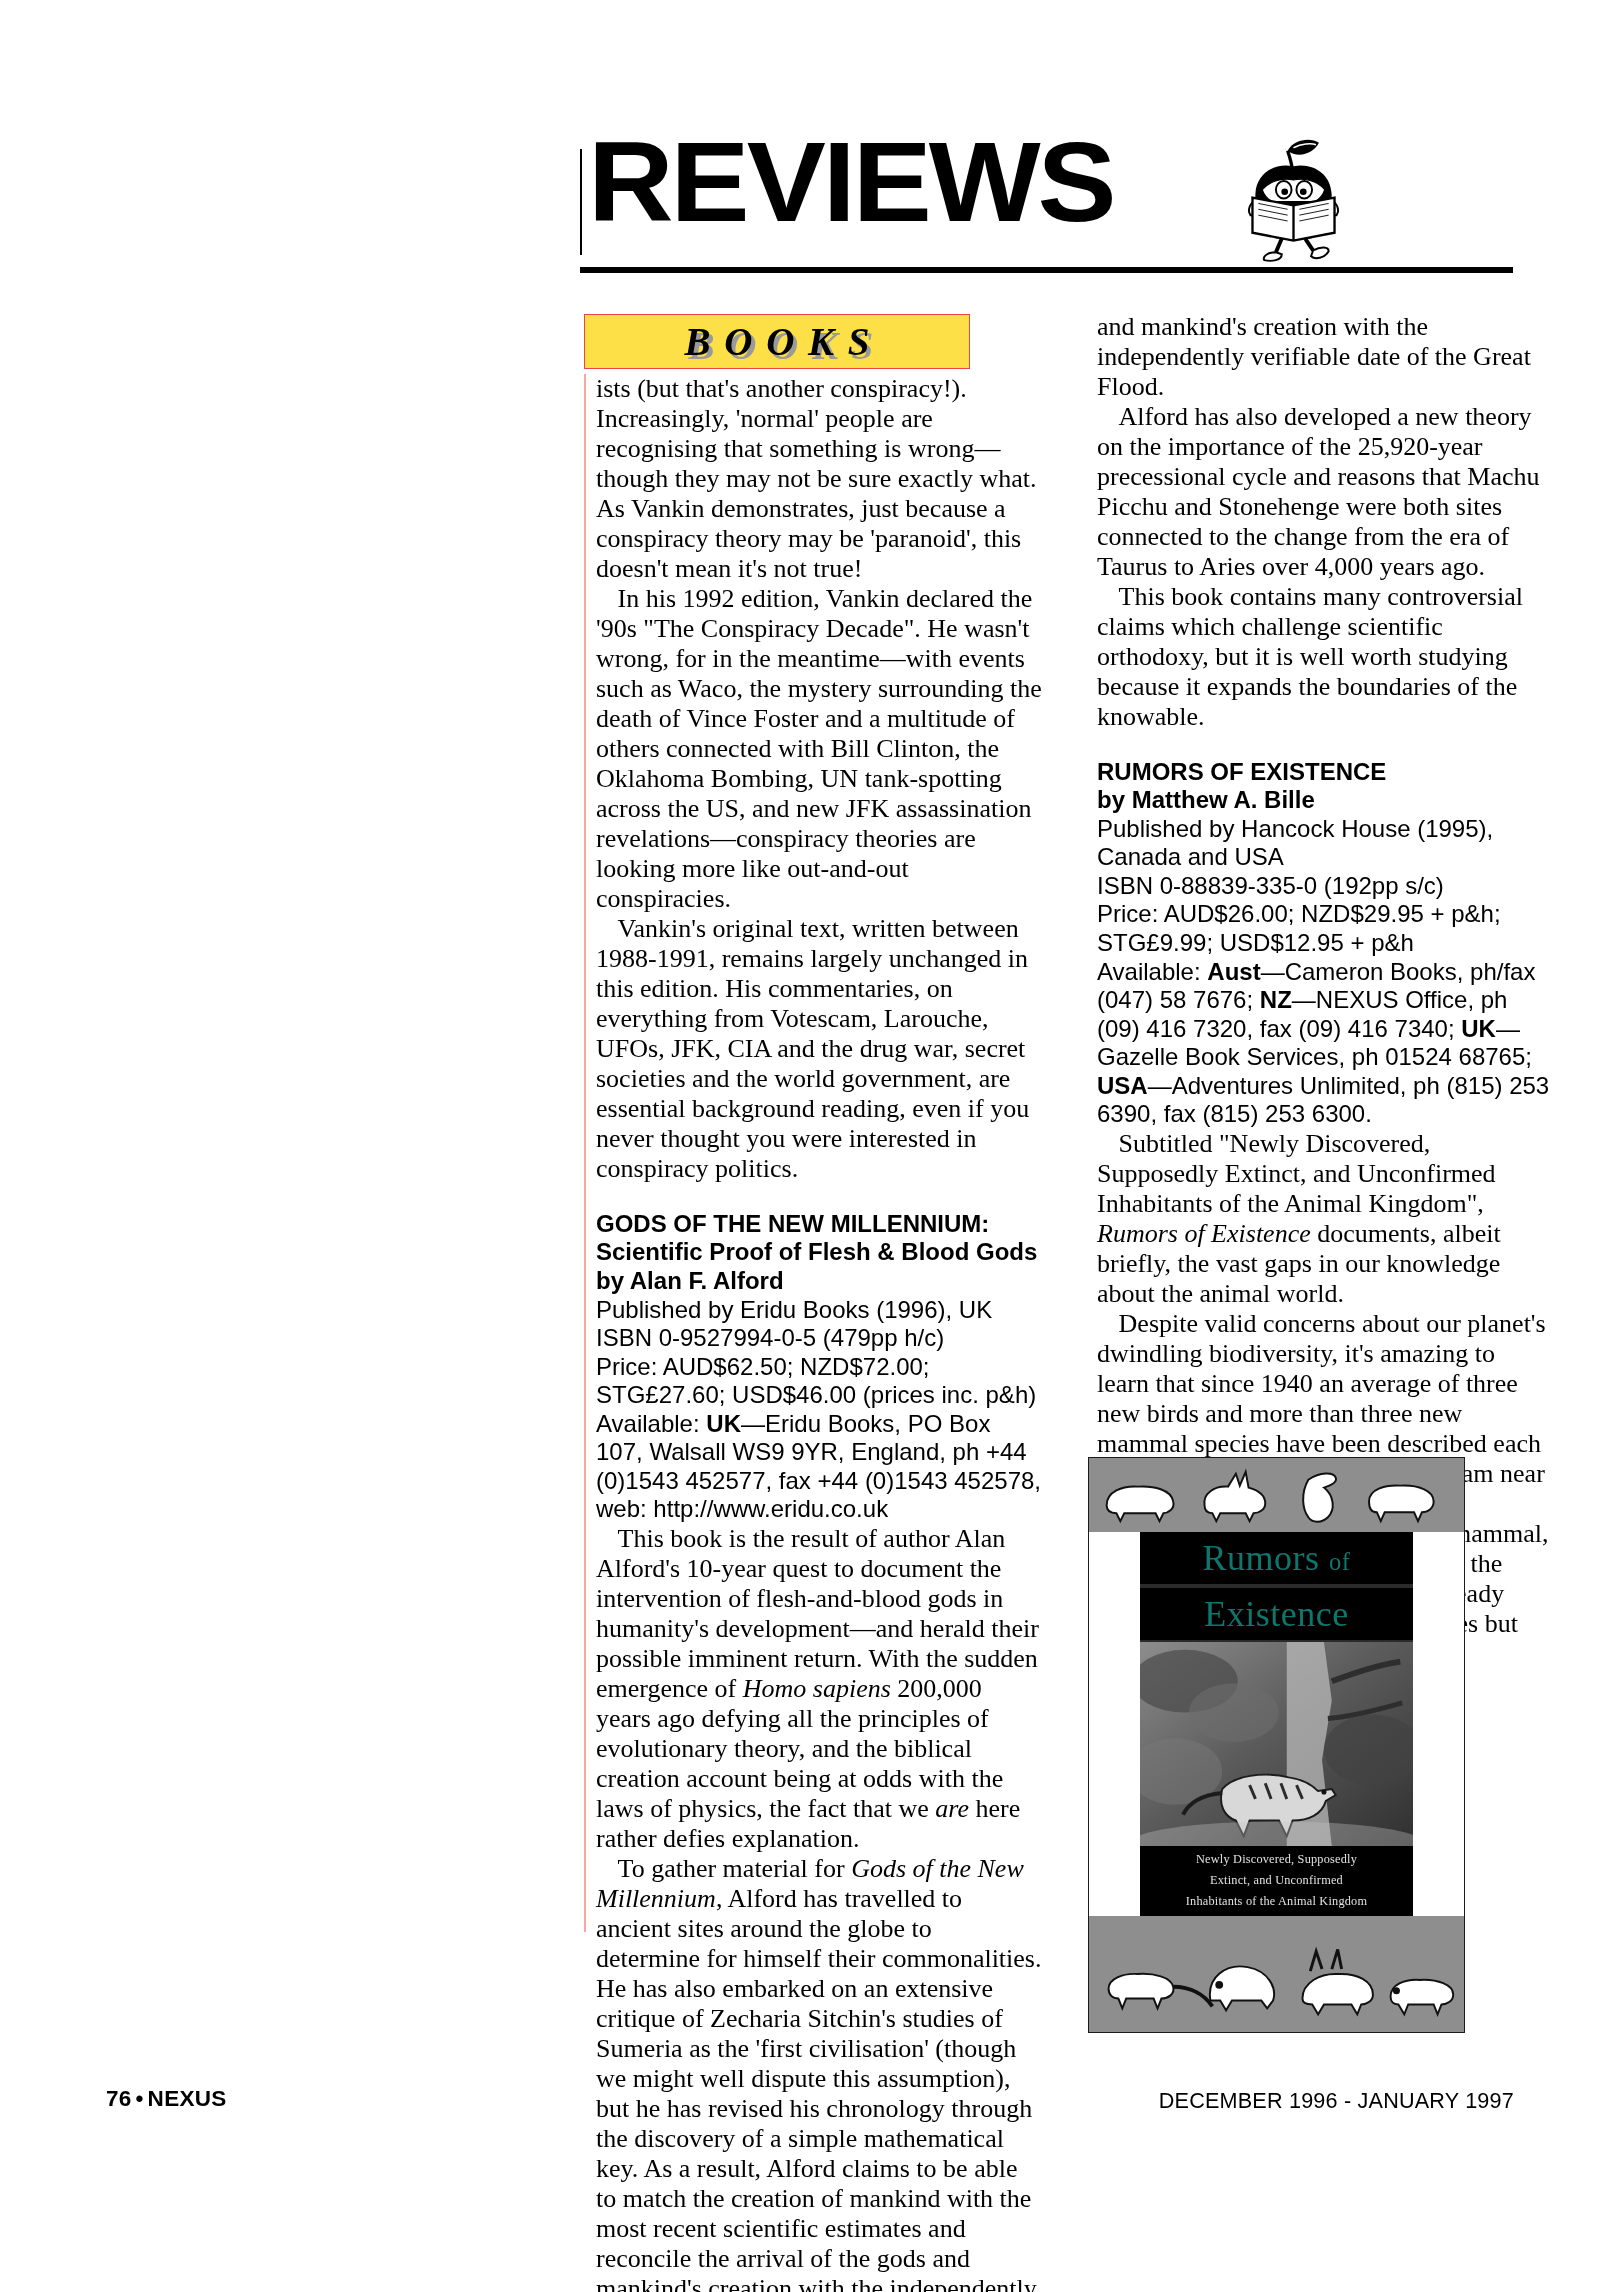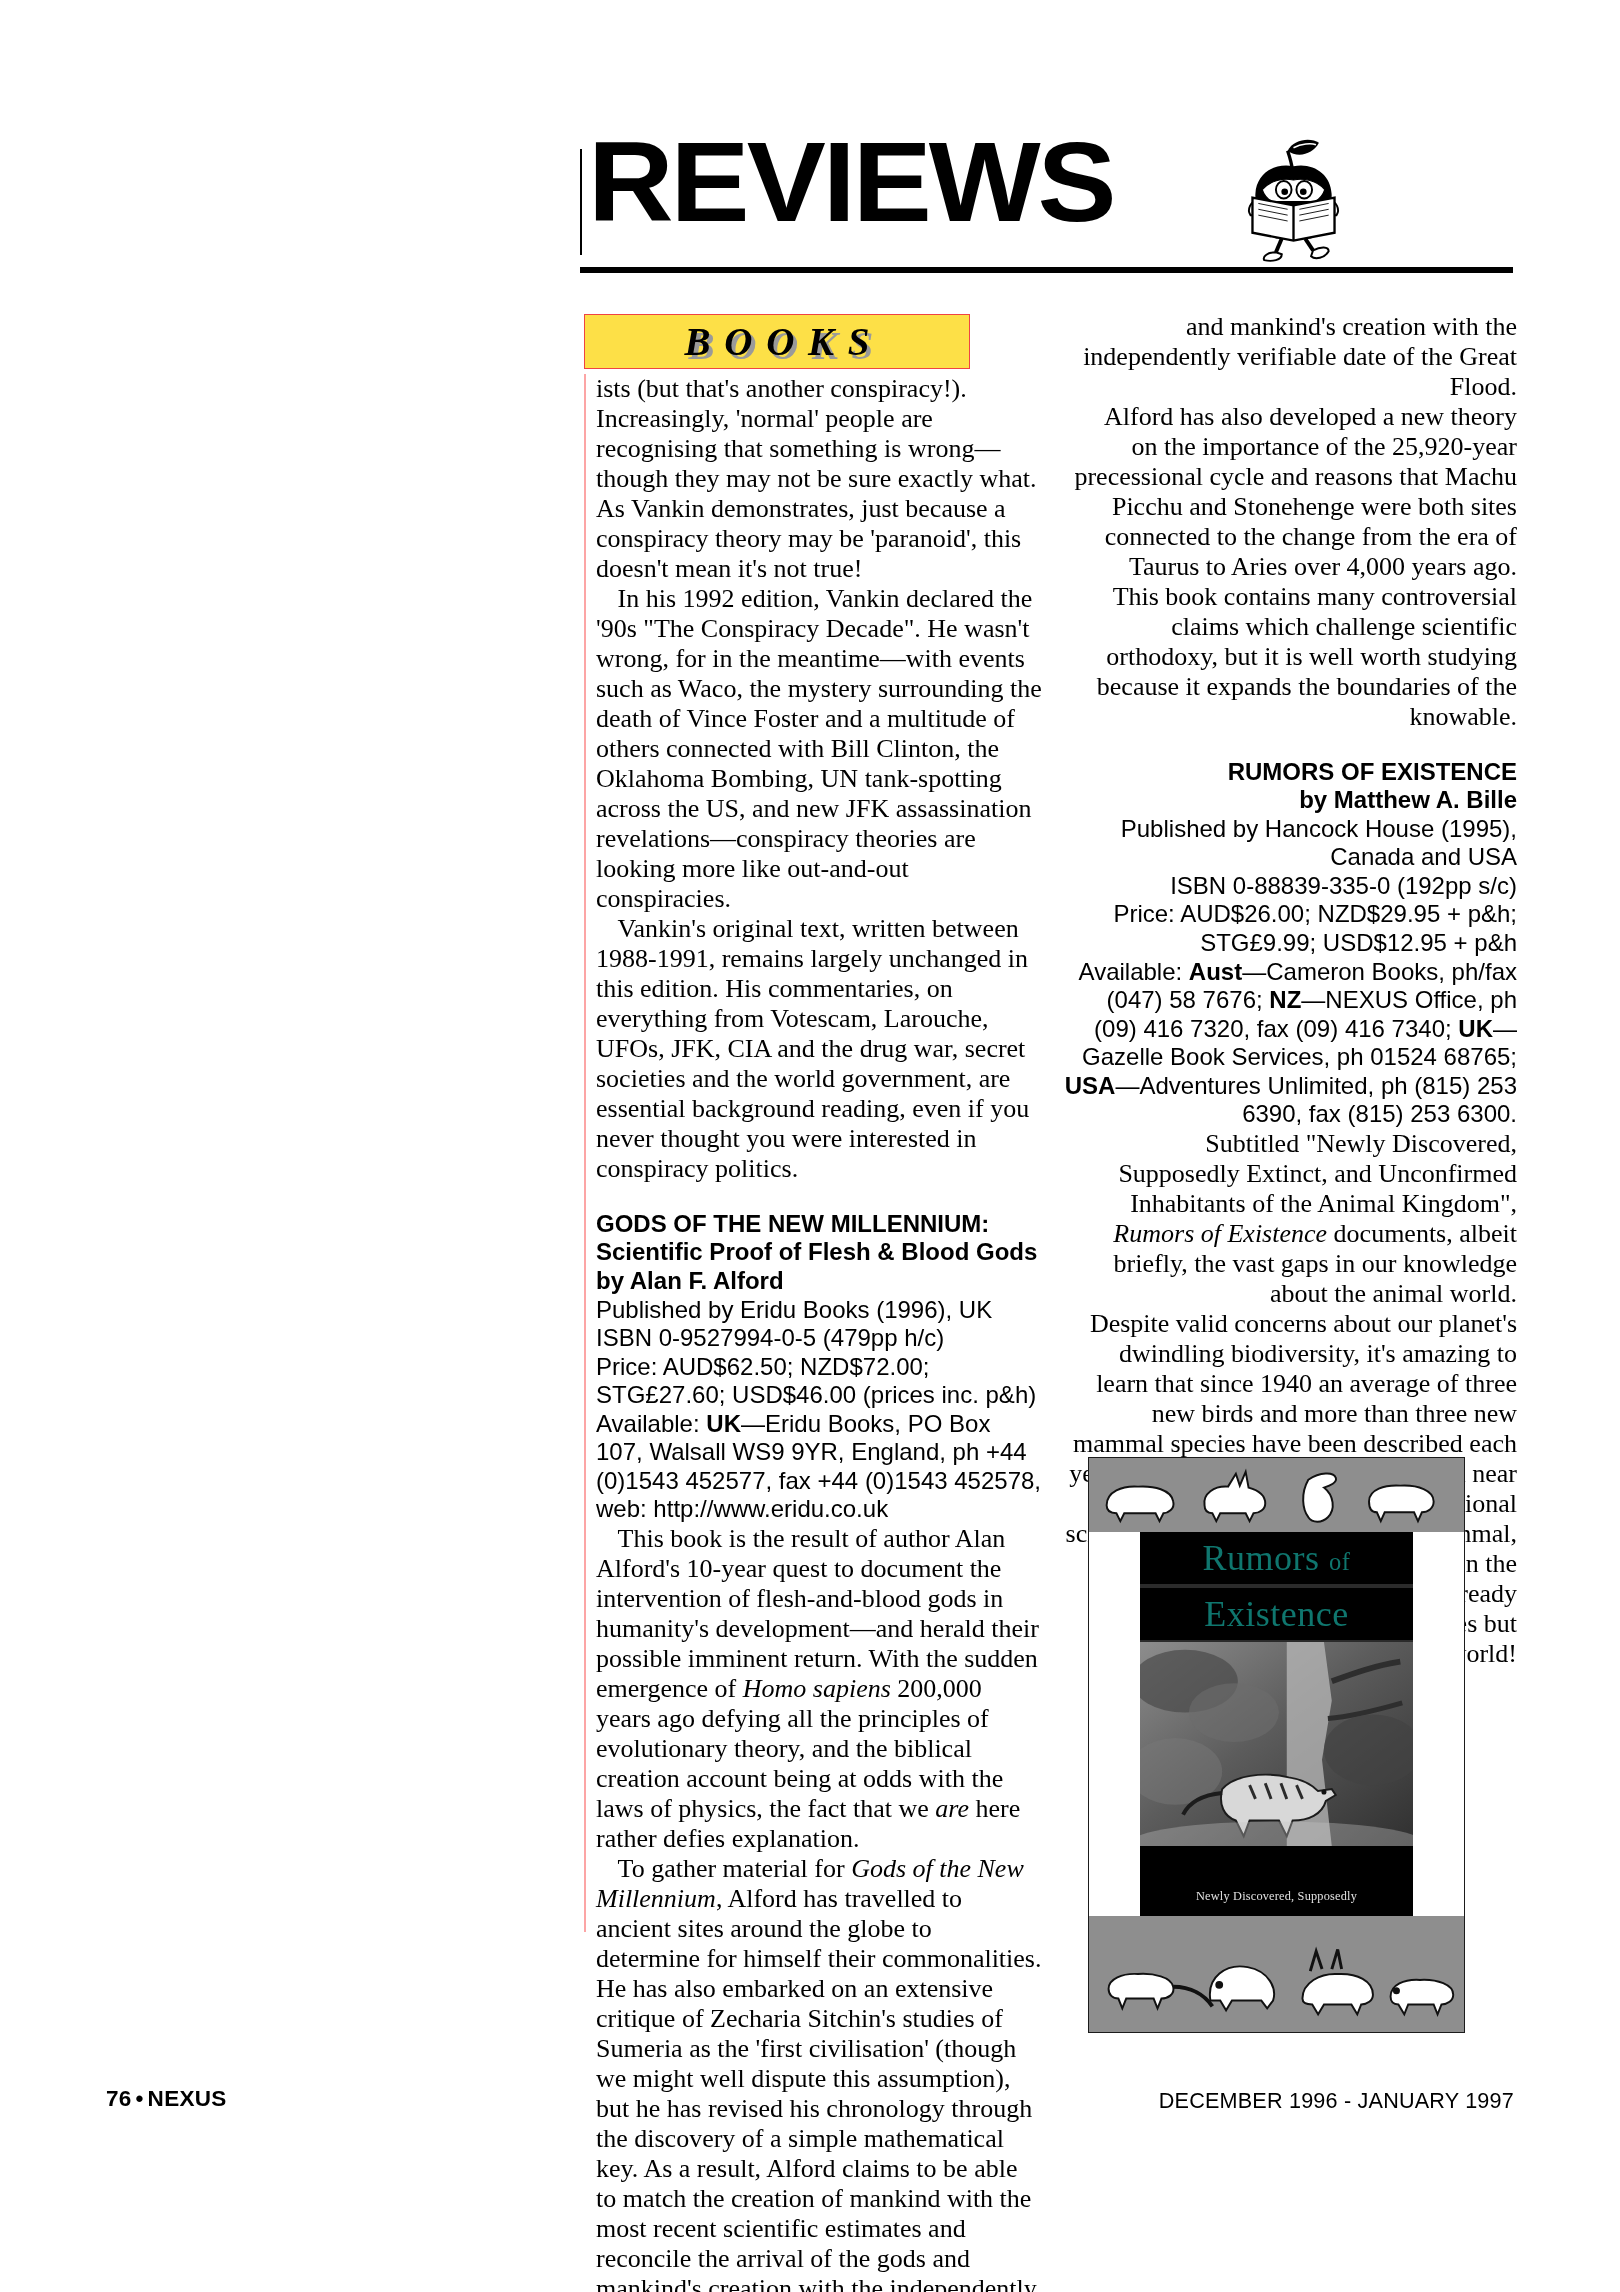--- a/index.html
+++ b/index.html
@@ -106,24 +106,23 @@
   }
   .col-left {
     left: 584px;
     top: 374px;
     border-left: 2px solid #fca5a5;
     padding-left: 10px;
     box-sizing: content-box;
     height: 1558px;
   }
   .col-right {
-    left: 1061px;
+    left: 1097px;
     top: 312px;
     width: 456px;
-    text-align: right;
   }
 
   .col p {
     margin: 0;
     text-indent: 21.6px;
   }
   .col p.noindent {
     text-indent: 0;
   }
   .col i, .col em { font-style: italic; }
@@ -232,21 +231,20 @@
     background: #000;
     color: #e2e2e2;
     text-align: center;
     font-family: "Liberation Serif", serif;
   }
   .cover-sub-line {
     font-size: 12.3px;
     line-height: 1.32;
     padding-top: 4.9px;
     letter-spacing: 0.2px;
-    margin-top: 37px;
   }
   .cover-author {
     font-size: 20.6px;
     line-height: 1.15;
     padding-top: 2.9px;
     color: #f2f2f2;
   }
 
   
   .footer-left {

